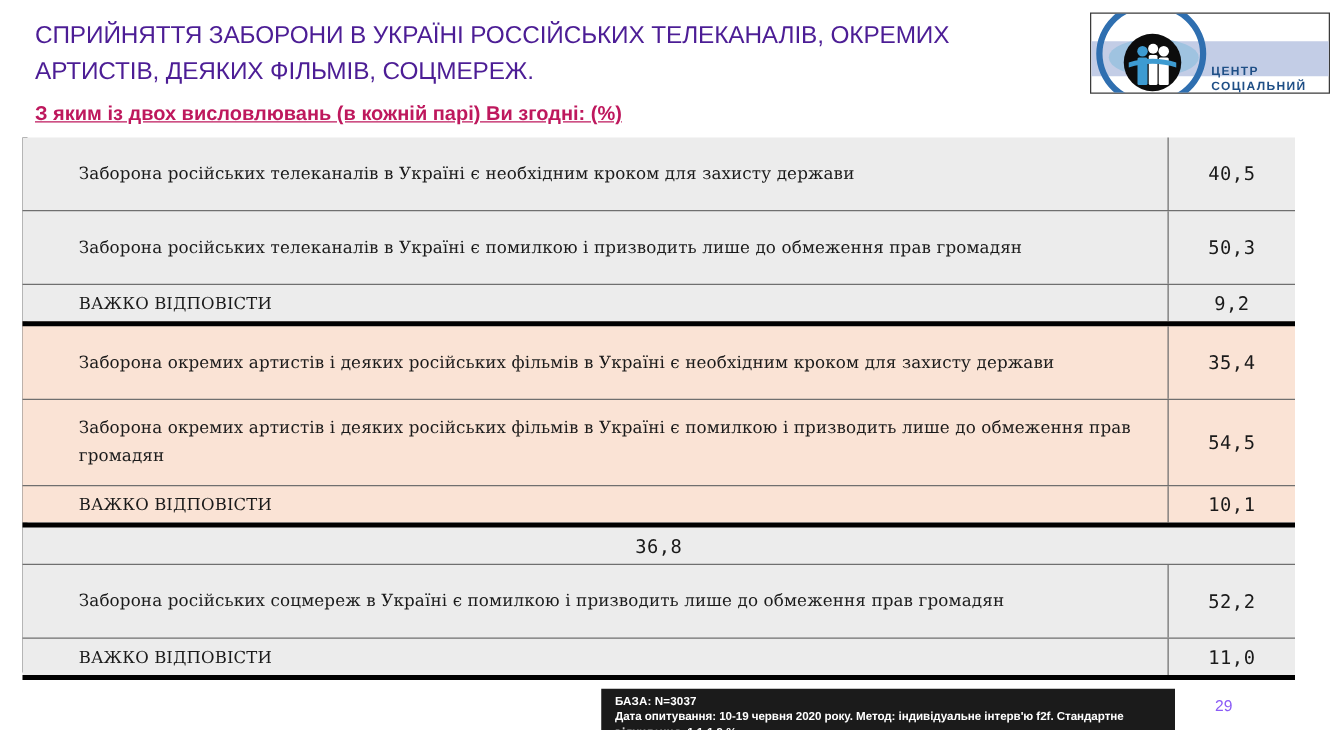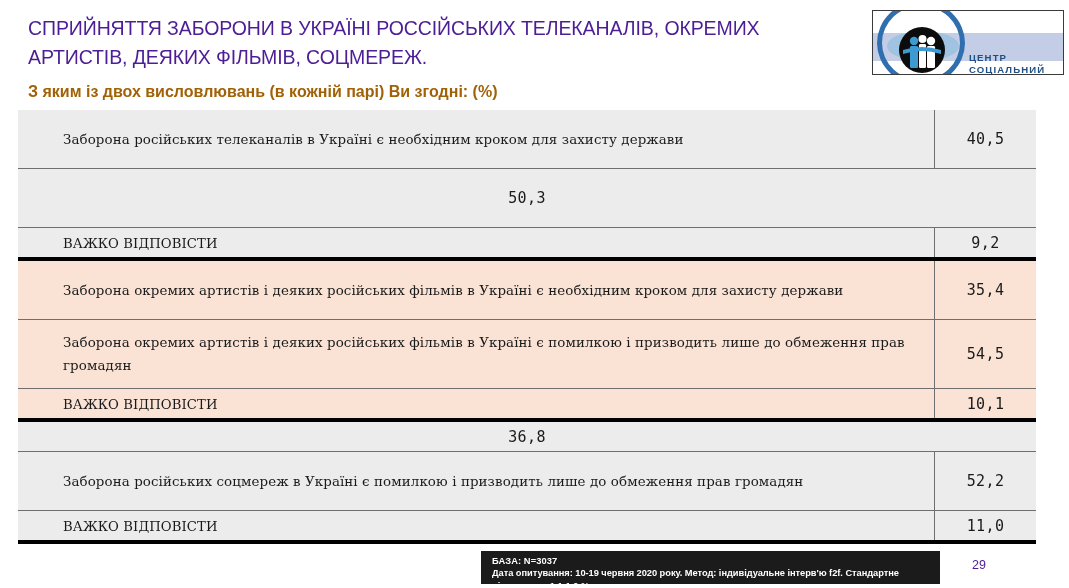--- a/index.html
+++ b/index.html
@@ -13,21 +13,21 @@
 
   
   .title{
     position:absolute; left:28px; top:14px; width:820px;
     font-family:"Liberation Sans", sans-serif;
     font-weight:normal; font-size:19.5px; line-height:29px;
     color:#4c1d95; letter-spacing:-0.1px;
   }
   .subtitle{
     position:absolute; left:28px; top:83px; width:700px;
-    font-weight:bold; font-size:16px; color:#a16207;
+    font-weight:bold; font-size:16px; color:#be185d;text-decoration:underline;
   }
 
   
   .logo-box{
     position:absolute; left:872px; top:10px; width:192px; height:65px;
     background:#ffffff; border:1px solid #3b3b3b;
     overflow:hidden;
   }
   .logo-band{
     position:absolute; left:0; top:22px; width:192px; height:28px;
@@ -98,21 +98,21 @@
   
   .note{
     position:absolute; left:481px; top:551px; width:459px; height:33px;
     background:#1b1b1b; color:#fff;
     padding:4px 0 0 11px;
   }
   .note .l1{ font-weight:bold; font-size:9.3px; line-height:12px; letter-spacing:0.1px;}
   .note .l2{ font-weight:bold; font-size:9.3px; line-height:13px; letter-spacing:-0.05px;}
   .pageno{
     position:absolute; left:972px; top:558px;
-    font-size:12.5px; color:#4c1d95;
+    font-size:12.5px; color:#8b5cf6;
   }
 </style>
 </head>
 <body>
 
 <div id="slide">
 
   <div class="title">СПРИЙНЯТТЯ ЗАБОРОНИ В УКРАЇНІ РОССІЙСЬКИХ ТЕЛЕКАНАЛІВ, ОКРЕМИХ АРТИСТІВ, ДЕЯКИХ ФІЛЬМІВ, СОЦМЕРЕЖ.</div>
   <div class="subtitle">З яким із двох висловлювань (в кожній парі) Ви згодні: (%)</div>
 
@@ -146,20 +146,21 @@
 
   <div class="left-bar"></div>
   <div class="tbl">
 
     <div class="group gray">
       <div class="row h2">
         <div class="stmt">Заборона російських телеканалів в Україні є необхідним кроком для захисту держави</div>
         <div class="val">40,5</div>
       </div>
       <div class="row h2">
+        <div class="stmt">Заборона російських телеканалів в Україні є помилкою і призводить лише до обмеження прав громадян</div>
         <div class="val">50,3</div>
       </div>
       <div class="row h1 hdr no-line">
         <div class="stmt">ВАЖКО ВІДПОВІСТИ</div>
         <div class="val">9,2</div>
       </div>
     </div>
 
     <div class="group peach">
       <div class="row h2">

